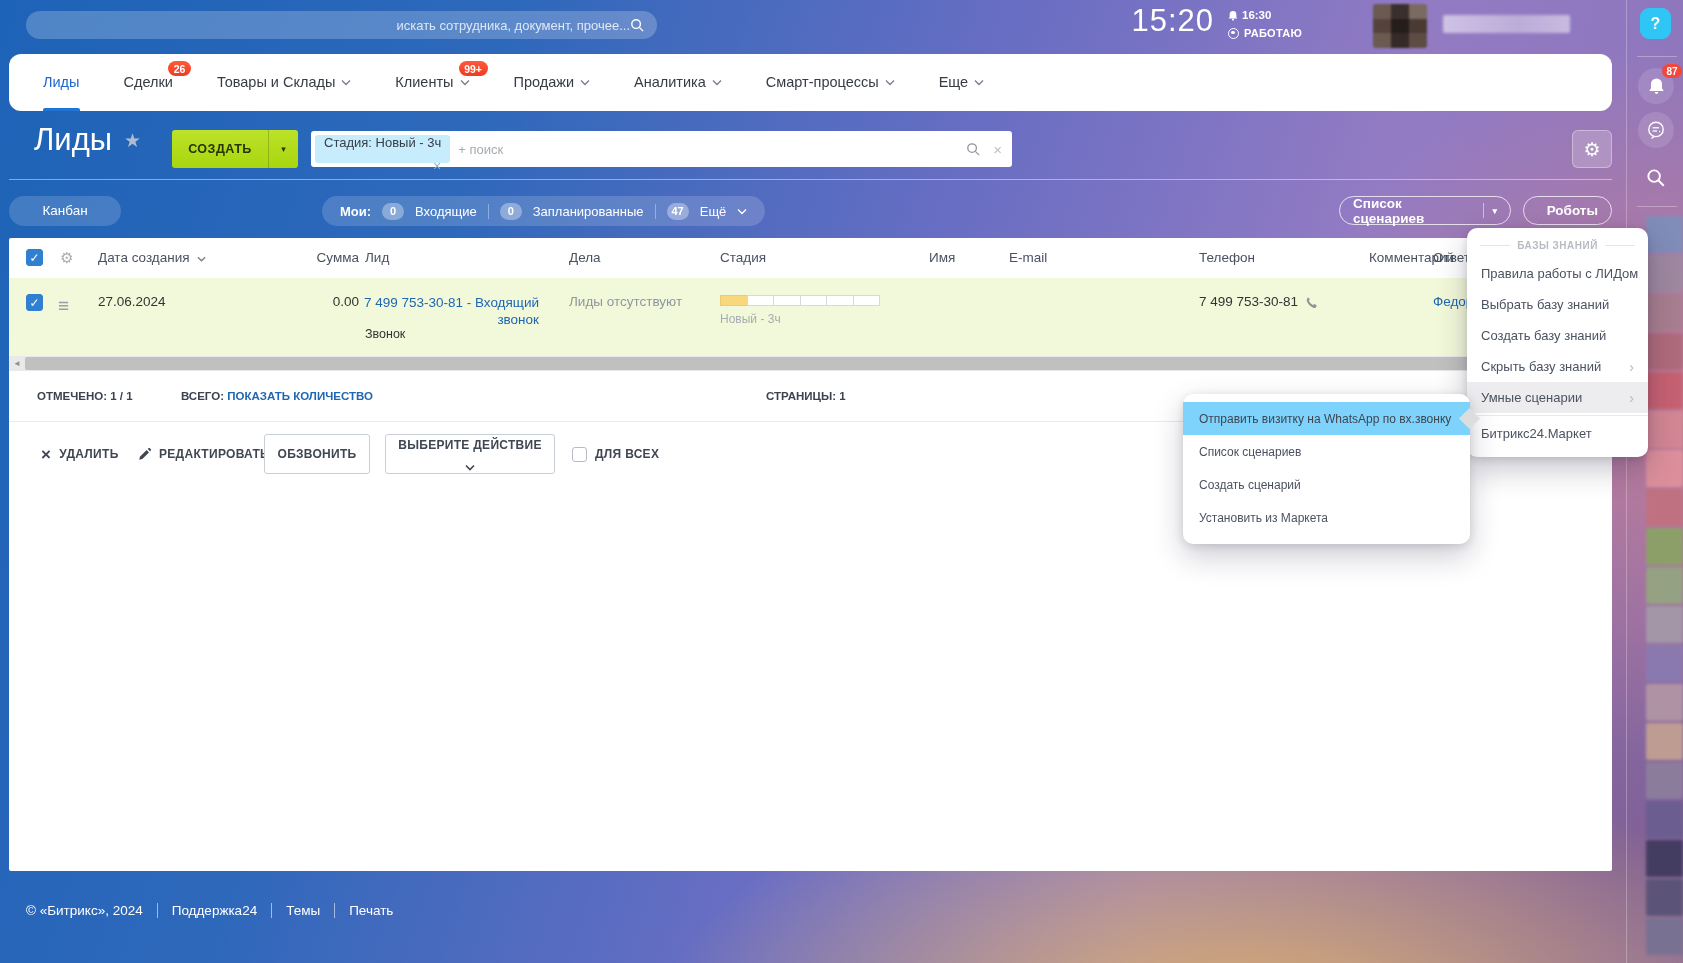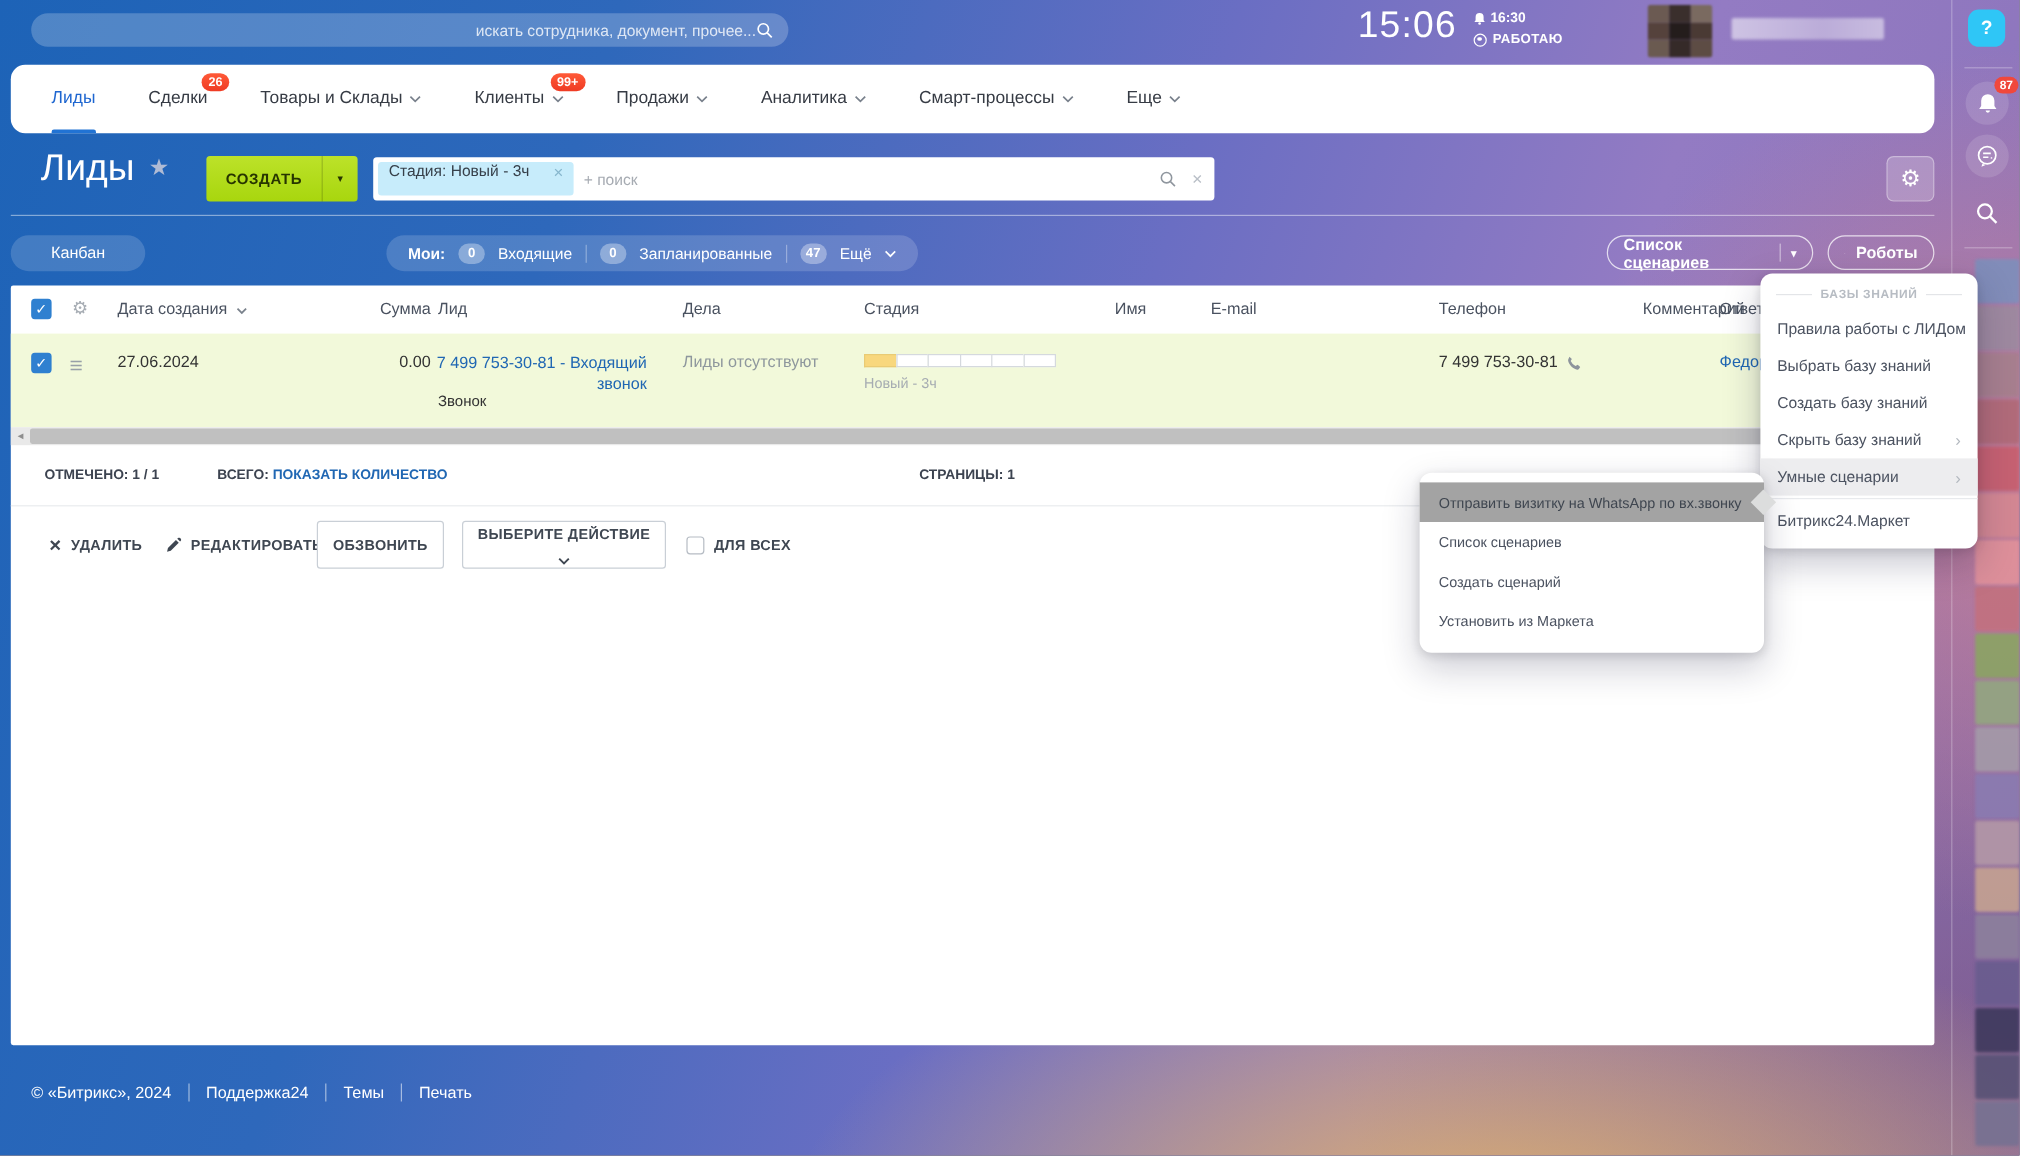--- a/index.html
+++ b/index.html
@@ -49,21 +49,21 @@
 
   
   .page-title { position:absolute; left:34px; top:122px; color:#fff; font-size:31px; font-weight:400; display:flex; align-items:center; gap:12px; }
   .title-star { color:#c9cbda; font-size:19px; opacity:.85; }
   .create-btn { position:absolute; left:172px; top:130px; height:38px; width:126px; background:linear-gradient(#bce229,#a8d60e);
     border-radius:3px; display:flex; align-items:stretch; cursor:pointer; }
   .create-btn .lbl { flex:1; display:flex; align-items:center; justify-content:center; font-size:12.5px; font-weight:bold; color:#273500; letter-spacing:.5px; }
   .create-btn .split { width:30px; border-left:1px solid rgba(0,0,0,.18); display:flex; align-items:center; justify-content:center; color:#273500; font-size:9px; }
   .filter-box { position:absolute; left:311px; top:131px; width:701px; height:36px; background:#fff; border-radius:3px;
     display:flex; align-items:center; padding:0 10px 0 4px; }
-  .filter-chip { background:#c7ecfb; border-radius:3px; height:28px; display:flex; align-items:flex-start; padding:0 9px; gap:20px; font-size:13px; color:#37404a; }
+  .filter-chip { background:#c7ecfb; border-radius:3px; height:28px; display:flex; align-items:flex-end; padding:0 9px; gap:8px; font-size:13px; color:#37404a;flex-direction:column; }
   .chip-x { color:#86b6cd; font-size:14px; cursor:pointer; }
   .filter-box input { flex:1; border:none; outline:none; font-size:13px; margin-left:8px; font-family:inherit; color:#333; }
   .filter-box input::placeholder { color:#a6abb2; }
   .filter-icons { display:flex; align-items:center; gap:12px; color:#8f969e; }
   .filter-icons .x2 { color:#b9bfc7; font-size:15px; cursor:pointer; }
   .gear-btn { position:absolute; left:1572px; top:130px; width:40px; height:38px; background:rgba(255,255,255,.2);
     border:1px solid rgba(255,255,255,.35); border-radius:6px; display:flex; align-items:center; justify-content:center; color:#fff; font-size:19px; cursor:pointer; }
   .title-divider { position:absolute; left:9px; top:179px; width:1603px; height:1px; background:rgba(255,255,255,.45); }
 
   
@@ -116,21 +116,21 @@
   .kb-head { display:flex; align-items:center; gap:7px; padding:3px 13px 7px; color:#b7bcc3; font-size:10px; font-weight:bold; letter-spacing:.5px; white-space:nowrap; }
   .kb-head::before, .kb-head::after { content:""; height:1px; background:#e3e5e8; flex:1; }
   .kb-item { height:31px; display:flex; align-items:center; justify-content:space-between; padding:0 14px; font-size:13px; color:#4b5260; cursor:pointer; white-space:nowrap; }
   .kb-item .sub { color:#b3b8bf; font-size:14px; }
   .kb-item.hl { background:#ededef; }
   .kb-sep { height:1px; background:#e8eaed; margin:2px 0; }
 
   .sc-menu { position:absolute; left:1183px; top:394px; width:287px; background:#fff; border-radius:10px; z-index:51;
     box-shadow:0 12px 30px rgba(25,25,60,.22), 0 2px 8px rgba(0,0,0,.12); padding:8px 0 10px; }
   .sc-item { height:33px; display:flex; align-items:center; padding:0 16px; font-size:12px; color:#4b5260; cursor:pointer; white-space:nowrap; }
-  .sc-item.hl { background:#a3a3a3; position:relative; font-size:12px; color:#3f4650; }
+  .sc-item.hl { background:#7dd3fc; position:relative; font-size:12px; color:#3f4650; }
   .sc-item.hl::after { content:""; position:absolute; right:-7px; top:9px; width:15px; height:15px; background:#dcdddd; transform:rotate(45deg); }
 
   
   .side-line { position:absolute; left:1626px; top:0; width:1px; height:963px; background:rgba(255,255,255,.28); z-index:4; }
   .help-btn { position:absolute; left:1640px; top:8px; width:31px; height:31px; background:#2fc6f6; border-radius:9px; color:#fff;
     font-weight:bold; font-size:16px; display:flex; align-items:center; justify-content:center; cursor:pointer; z-index:5; }
   .side-sep { position:absolute; left:1637px; width:40px; height:1px; background:rgba(255,255,255,.3); z-index:5; }
   .side-circle { position:absolute; left:1638px; width:36px; height:36px; border-radius:50%; background:rgba(255,255,255,.13);
     display:flex; align-items:center; justify-content:center; color:#fff; cursor:pointer; z-index:5; }
   .noti-badge { position:absolute; top:-4px; right:-8px; background:#f0483c; color:#fff; font-size:10px; font-weight:bold; border-radius:8px; padding:1.5px 4.5px; }
@@ -151,21 +151,21 @@
 <div class="page">
 
   <div class="search-pill">
     <input type="text" placeholder="искать сотрудника, документ, прочее..." style="">
     <svg class="mag" viewBox="0 0 16 16">
       <circle cx="6.5" cy="6.5" r="4.6" fill="none" stroke="currentColor" stroke-width="1.5"></circle>
       <line x1="10" y1="10" x2="14" y2="14" stroke="currentColor" stroke-width="1.5"></line>
     </svg>
   </div>
 
-  <div class="clock nowrap">15:06</div>
+  <div class="clock nowrap">15:20</div>
   <div class="alarm">
     <svg width="10" height="11" viewBox="0 0 12 13">
       <path fill="#fff" d="M6 1a4 4 0 0 0-4 4v3.2L.8 10h10.4L10 8.2V5a4 4 0 0 0-4-4z"></path>
       <circle cx="6" cy="11.4" r="1.3" fill="#fff"></circle>
     </svg>
     <span>16:30</span>
   </div>
   <div class="status">
     <span class="status-dot"></span>
     <span>РАБОТАЮ</span>

